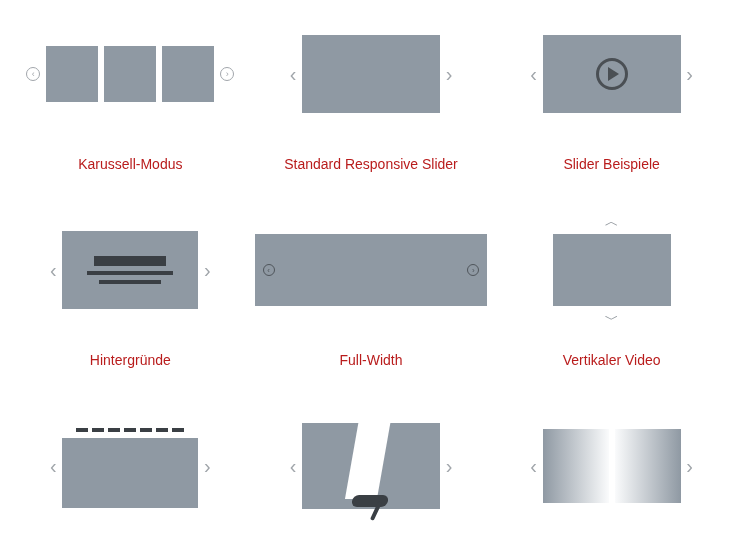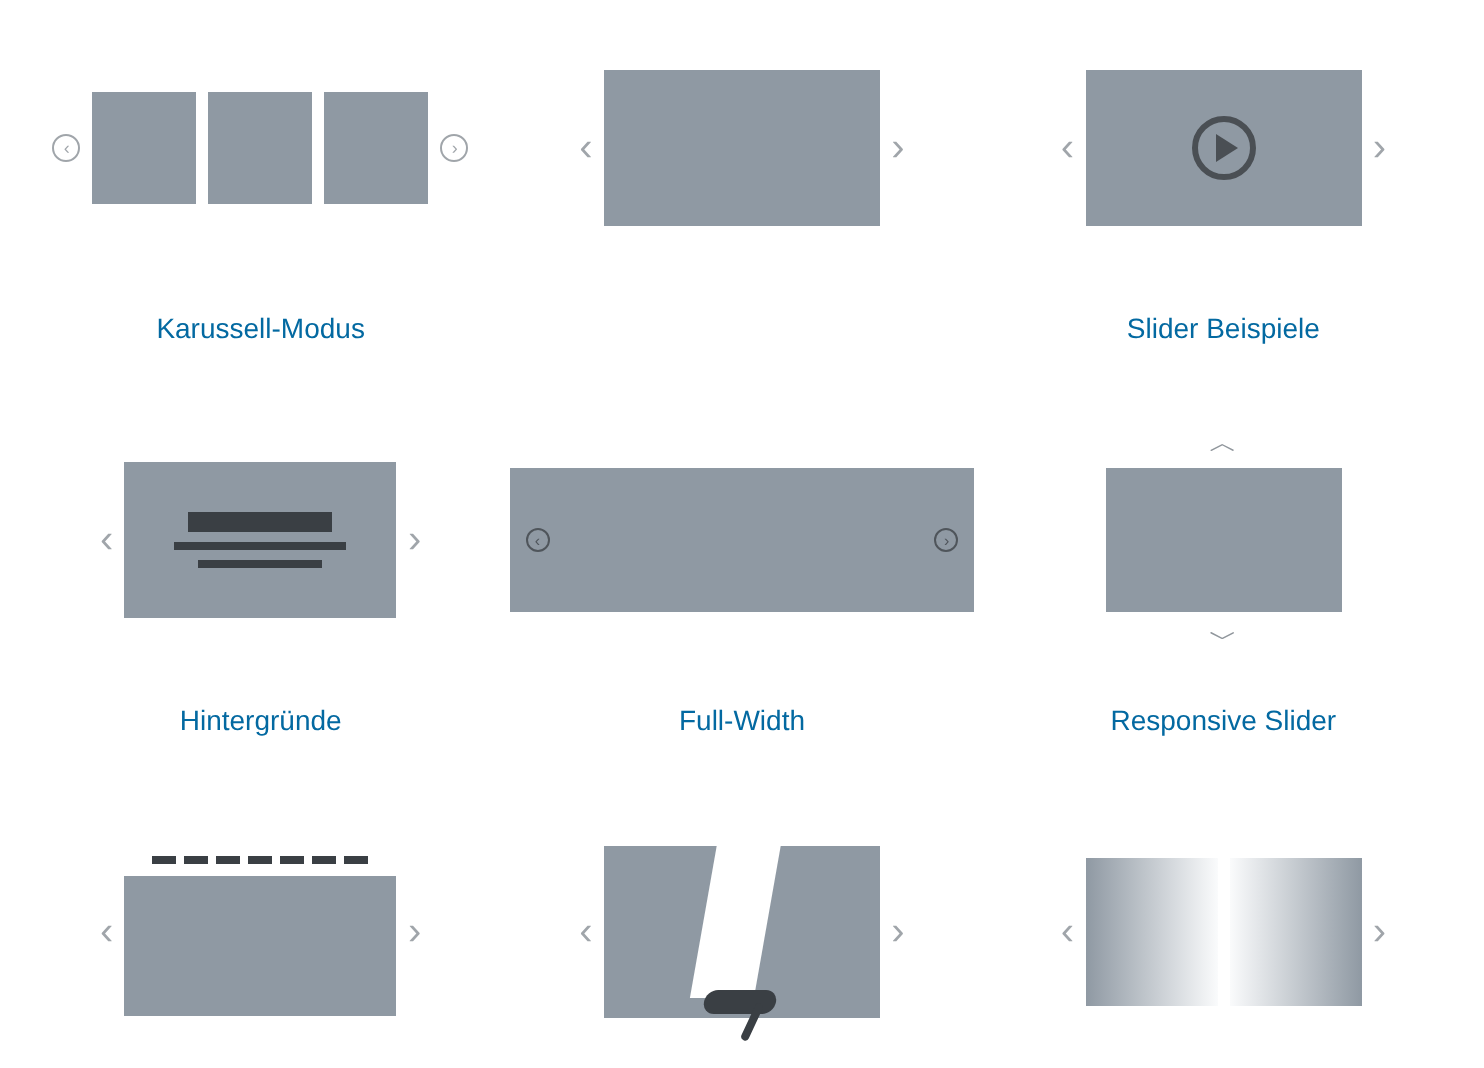--- a/index.html
+++ b/index.html
@@ -59,21 +59,21 @@
     justify-content: center;
     font-size: 9px;
     line-height: 1;
     box-sizing: border-box;
     margin: 0 6px;
   }
   .box {
     background: #8f99a3;
   }
   .caption {
-    color: #0369a1;
+    color: #b91c1c;
     font-size: 14px;
     text-align: center;
     margin-top: 22px;
     margin-bottom: 30px;
     cursor: pointer;
   }
 
   
   .karussell-wrap { display:flex; align-items:center; gap:6px; }
   .karussell-wrap .box { width:52px; height:56px; }
@@ -162,20 +162,21 @@
     </div>
     <div class="caption">Karussell-Modus</div>
   </div>
 
   <div class="cell">
     <div class="thumb-row">
       <span class="nav">‹</span>
       <div class="box std-box"></div>
       <span class="nav">›</span>
     </div>
+    <div class="caption">Standard Responsive Slider</div>
   </div>
 
   <div class="cell">
     <div class="thumb-row">
       <span class="nav">‹</span>
       <div class="box video-box">
         <div class="play"></div>
       </div>
       <span class="nav">›</span>
     </div>
@@ -208,21 +209,21 @@
   </div>
 
   <div class="cell">
     <div class="thumb-col">
       <div class="vert-wrap">
         <span class="nav-ud">︿</span>
         <div class="vert-box"></div>
         <span class="nav-ud">﹀</span>
       </div>
     </div>
-    <div class="caption">Responsive Slider</div>
+    <div class="caption">Vertikaler Video</div>
   </div>
 
   <div class="cell">
     <div class="thumb-row">
       <span class="nav">‹</span>
       <div class="direkt-col">
         <div class="dots">
           <span></span>
             <span></span>
             <span></span>

